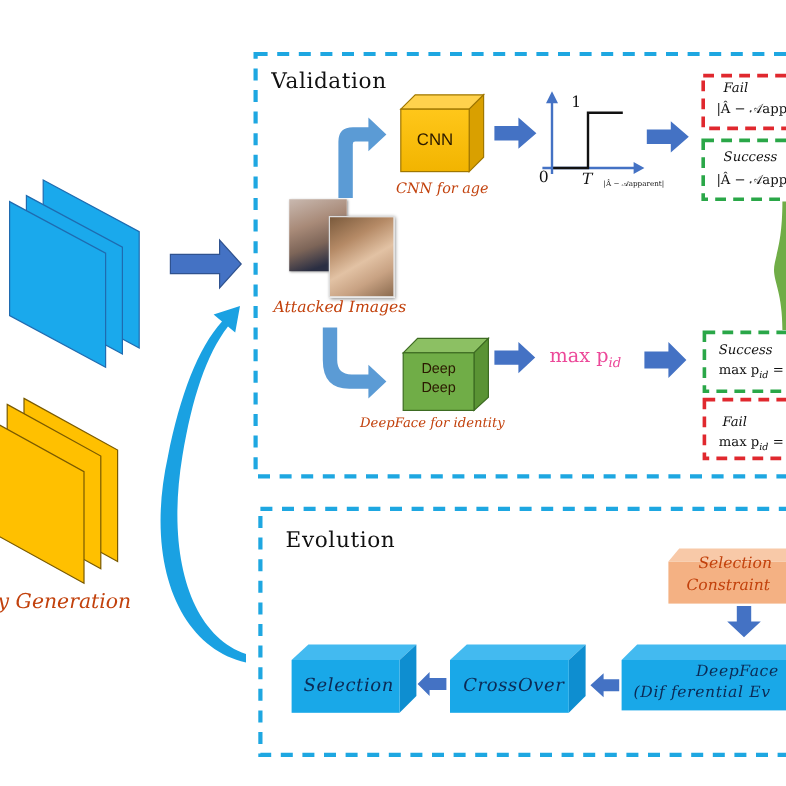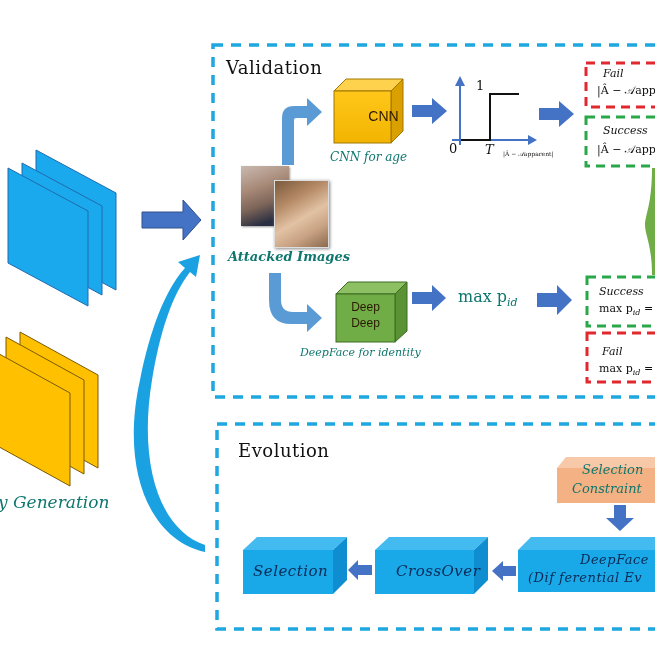--- a/index.html
+++ b/index.html
@@ -1,20 +1,20 @@
 <!DOCTYPE html>
 <html><head>
 <meta charset="utf-8">
 <style>
   html, body { margin:0; padding:0; background:#ffffff; }
   body { width:655px; height:655px; position:relative; overflow:hidden; font-family:"DejaVu Serif", serif; }
   .abs { position:absolute; }
   .italic { font-style:italic; font-family:"DejaVu Serif", serif; }
   .panel-title { font-size:18px; color:#111; font-family:"DejaVu Serif", serif; letter-spacing:0.5px; }
-  .caption { font-size:12px; color:#0f766e; font-style:italic; font-family:"DejaVu Serif", serif; white-space:nowrap; }
+  .caption { font-size:12px; color:#c2410c; font-style:italic; font-family:"DejaVu Serif", serif; white-space:nowrap; }
   .cube-label { font-family:"Liberation Sans", sans-serif; font-size:14px; color:#2b1a00; text-align:center; }
   .result-text { font-size:11px; color:#111; font-family:"DejaVu Serif", serif; white-space:nowrap; }
   .evo-label { font-size:15px; color:#0b2a55; font-style:italic; font-family:"DejaVu Serif", serif; white-space:nowrap; letter-spacing:0.5px; }
   svg { position:absolute; left:0; top:0; }
 </style>
 </head>
 <body>
 
 <svg width="655" height="655" viewBox="0 0 655 655">
   <defs>
@@ -110,30 +110,30 @@
     <polygon points="333,550 347,537 347,580 333,594" fill="#0e8ed0"></polygon>
     <rect x="243" y="550" width="90" height="44" fill="#19a8e8"></rect>
   </g>
 </svg>
 
 <div class="abs" style="left:241px;top:166px;width:48px;height:60px;background:linear-gradient(160deg,#c9b9b0 0%,#a88a78 35%,#7d6558 60%,#2a2e42 85%,#2a2e42 100%);box-shadow:1px 1px 2px #999;"></div>
 <div class="abs" style="left:274px;top:180px;width:53px;height:66px;background:linear-gradient(150deg,#7a5a3c 0%,#b58a66 30%,#e2c2a4 55%,#c8a283 75%,#8a6a4e 100%);border:1px solid #ddd;box-shadow:1px 1px 3px #888;"></div>
 
 <div class="abs panel-title" style="left:226px;top:57px;">Validation</div>
 
-<div class="abs cube-label" style="left:334px;top:108px;width:57px;padding-left:21px;">CNN</div>
+<div class="abs cube-label" style="left:334px;top:108px;width:57px;">CNN</div>
 <div class="abs caption" style="left:330px;top:150px;">CNN for age</div>
 
-<div class="abs caption" style="left:228px;top:249px;font-size:13px;font-weight:bold;">Attacked Images</div>
+<div class="abs caption" style="left:228px;top:249px;font-size:13px;">Attacked Images</div>
 
 <div class="abs cube-label" style="left:336px;top:300px;width:59px;font-size:12px;">Deep</div>
 <div class="abs cube-label" style="left:336px;top:316px;width:59px;font-size:12px;">Deep</div>
 <div class="abs caption" style="left:300px;top:346px;font-size:11px;">DeepFace for identity</div>
 
-<div class="abs" style="left:458px;top:287px;font-size:16px;color:#0f766e;white-space:nowrap;font-family:'DejaVu Serif',serif;">
+<div class="abs" style="left:458px;top:287px;font-size:16px;color:#ec4899;white-space:nowrap;font-family:'DejaVu Serif',serif;">
   <span>max p</span><sub style="font-style:italic;font-size:11px;">id</sub>
 </div>
 
 <div class="abs" style="left:476px;top:78px;font-size:13px;color:#111;">1</div>
 <div class="abs" style="left:449px;top:141px;font-size:13px;color:#111;">0</div>
 <div class="abs" style="left:485px;top:142px;font-size:13px;font-style:italic;color:#111;">T</div>
 <div class="abs" style="left:503px;top:150px;font-size:6px;color:#111;white-space:nowrap;">|Â − 𝒜apparent|</div>
 
 <div class="abs result-text italic" style="left:603px;top:67px;">Fail</div>
 <div class="abs result-text" style="left:597px;top:84px;">|Â − 𝒜app</div>
@@ -154,14 +154,14 @@
 <div class="abs caption" style="left:-2px;top:492px;font-size:17px;">y Generation</div>
 
 <div class="abs panel-title" style="left:238px;top:440px;">Evolution</div>
 
 <div class="abs caption" style="left:582px;top:462px;font-size:13px;">Selection</div>
 <div class="abs caption" style="left:572px;top:481px;font-size:13px;">Constraint</div>
 
 <div class="abs evo-label" style="left:580px;top:552px;font-size:13px;">DeepFace</div>
 <div class="abs evo-label" style="left:528px;top:570px;font-size:13px;">(Dif ferential Ev</div>
 
-<div class="abs evo-label" style="left:396px;top:562px;">CrossOver</div>
+<div class="abs evo-label" style="left:386px;top:562px;">CrossOver</div>
 <div class="abs evo-label" style="left:253px;top:562px;">Selection</div>
 
 </body></html>

